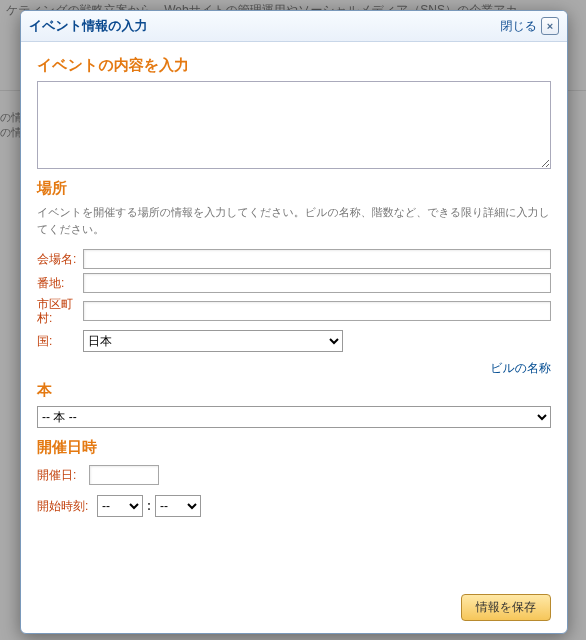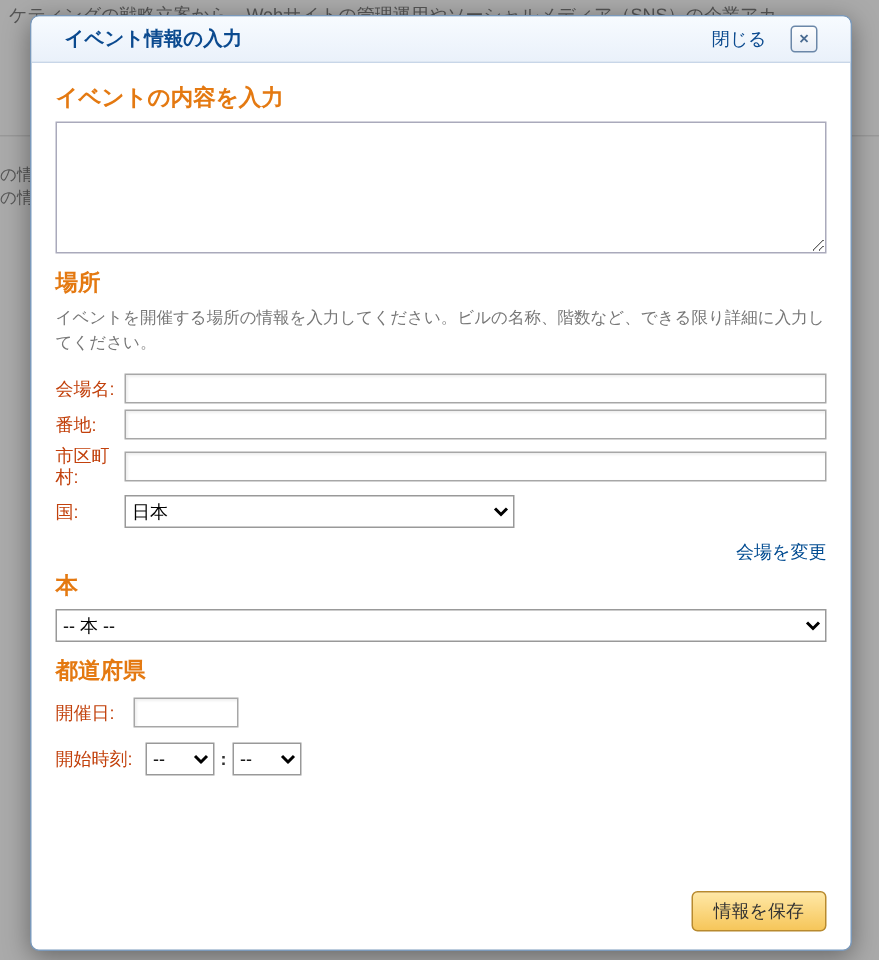--- a/index.html
+++ b/index.html
@@ -57,34 +57,34 @@
     border: 1px solid #7a99bb;
     border-radius: 6px;
     box-shadow: 0 4px 18px rgba(0,0,0,0.4);
     display: flex;
     flex-direction: column;
     overflow: hidden;
   }
   .modal-header {
     background: linear-gradient(#f7fbff, #eaf1fa);
     border-bottom: 1px solid #c8d6e8;
-    padding: 6px 22px;
+    padding: 6px 8px;
     display: flex;
     align-items: flex-end;
     justify-content: space-between;
   }
   .modal-title {
     color: #0b4a8f;
     font-weight: bold;
     font-size: 13px;
   }
   .modal-close {
     display: flex;
     align-items: center;
-    gap: 16px;
+    gap: 4px;
     color: #0b4a8f;
     font-size: 12px;
     cursor: pointer;
   }
   .close-x {
     display: inline-flex;
     align-items: center;
     justify-content: center;
     width: 16px;
     height: 16px;
@@ -246,31 +246,31 @@
       </div>
       <div class="form-row">
         <div class="form-label">国:</div>
         <select class="country">
           <option>日本</option>
         </select>
       </div>
 
       <div class="gap"></div>
       <div class="right">
-        <span class="link">会場を変更</span>
+        <span class="link">ビルの名称</span>
       </div>
 
       <div class="section-title">本</div>
       <select class="full">
         <option>-- 本 --</option>
       </select>
 
       <div class="gap"></div>
 
-      <div class="section-title">都道府県</div>
+      <div class="section-title">開催日時</div>
       <div class="form-row">
         <div class="form-label" style="width:52px">開催日:</div>
         <input class="text xs" type="text" value="" style="">
       </div>
       <div class="gap"></div>
       <div class="form-row">
         <div class="form-label" style="width:60px">開始時刻:</div>
         <select class="tiny">
           <option>--</option>
         </select>

